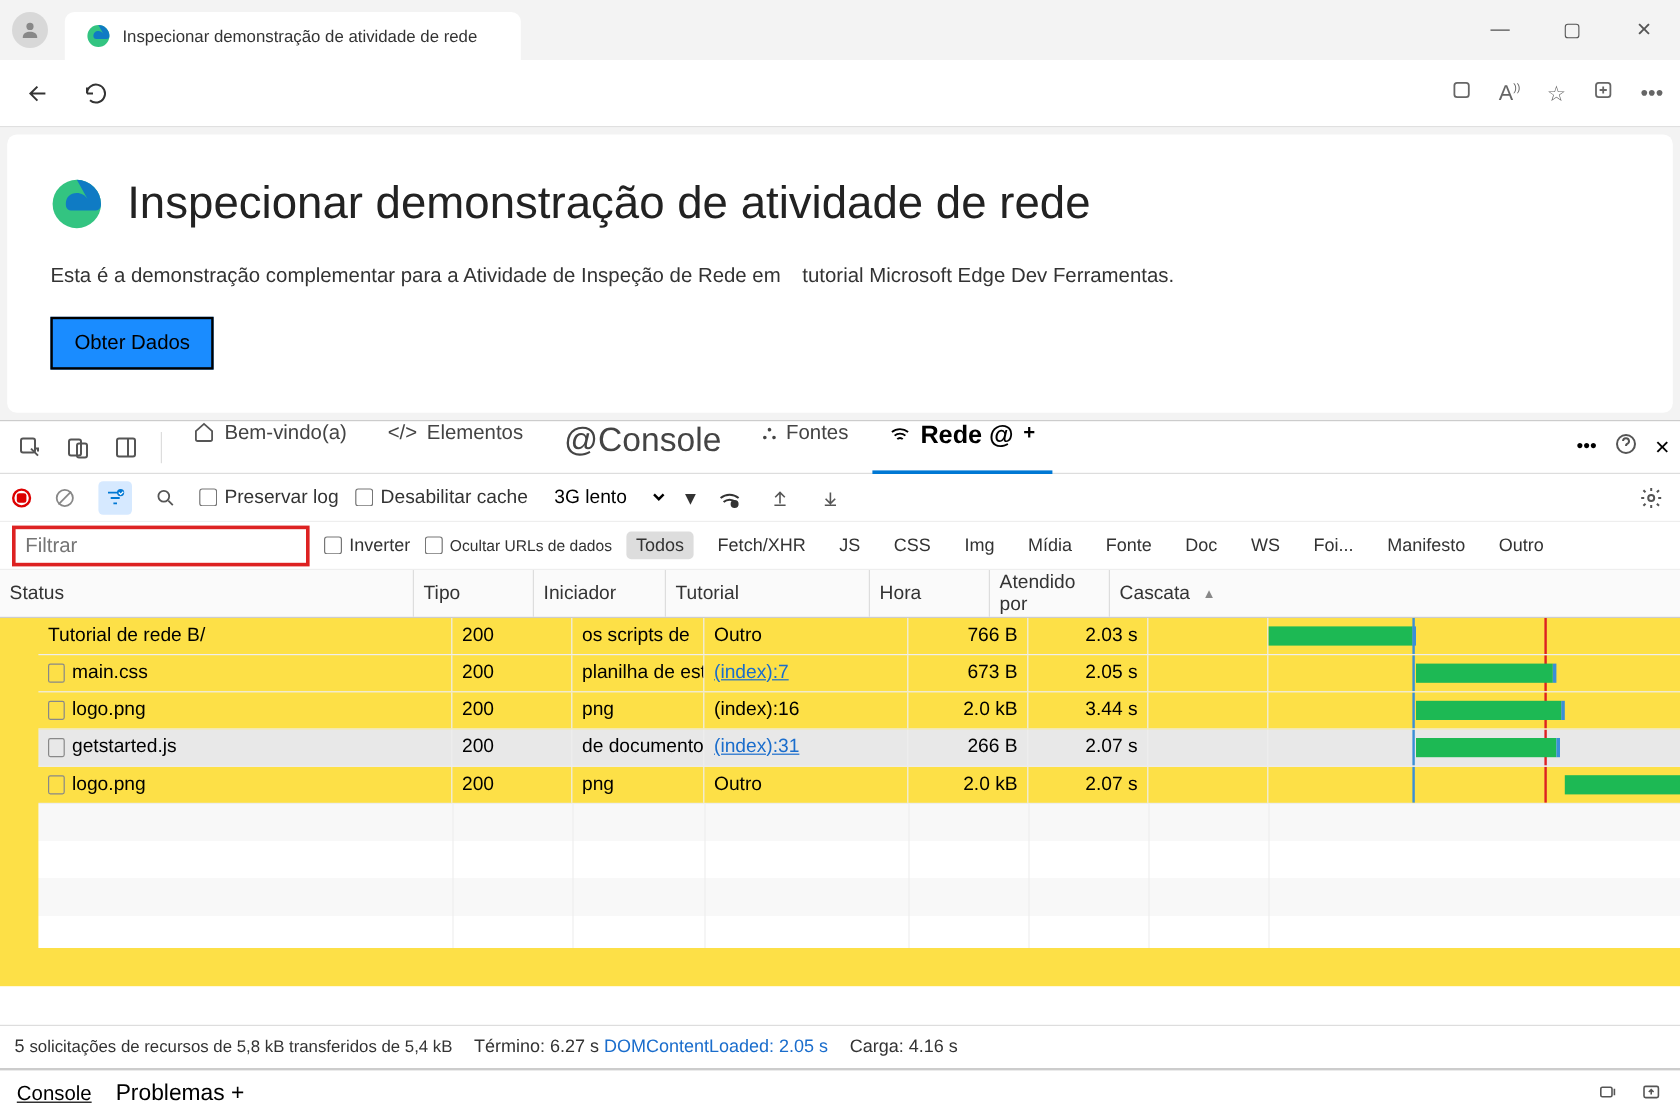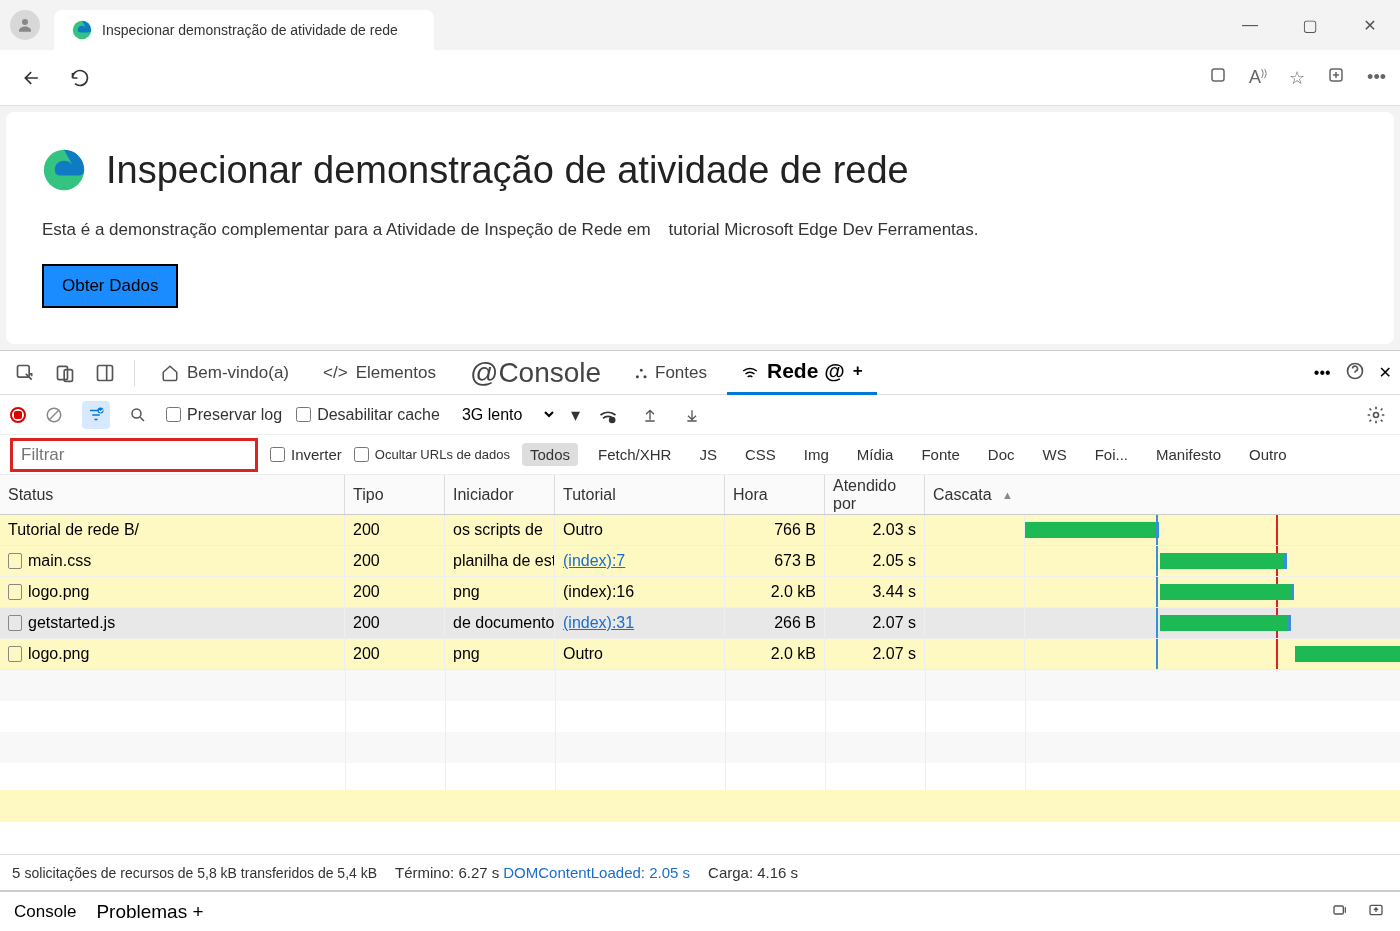--- a/index.html
+++ b/index.html
@@ -31,21 +31,21 @@
 .page-content h1 { font-size: 38px; font-weight: 400; color: #222; }
 .page-content p { font-size: 17px; color: #333; margin-top: 28px; }
 .page-content p .gap { display: inline-block; width: 18px; }
 .get-data-btn { margin-top: 24px; background: #1a8cff; border: 2px solid #000; padding: 10px 18px; font-size: 17px; cursor: pointer; }
 
 
 .devtools { background: #fff; border-top: 1px solid #ccc; display: flex; flex-direction: column; height: 582px; }
 .dt-tabs { display: flex; align-items: center; height: 44px; border-bottom: 1px solid #ddd; padding: 0 8px; gap: 6px; }
 .dt-tab-icon { width: 34px; height: 34px; display: flex; align-items: center; justify-content: center; color: #555; cursor: pointer; }
 .dt-sep { width: 1px; height: 26px; background: #ddd; margin: 0 6px; }
-.dt-tab { display: flex; align-items: center; gap: 8px; padding: 0 14px; height: 44px; font-size: 17px; color: #444; cursor: pointer; }
+.dt-tab { display: flex; align-items: flex-start; gap: 8px; padding: 0 14px; height: 44px; font-size: 17px; color: #444; cursor: pointer; }
 .dt-tab.active { border-bottom: 3px solid #0078d4; color: #000; font-weight: 600; }
 .dt-right { margin-left: auto; display: flex; gap: 14px; align-items: center; }
 
 .dt-toolbar { display: flex; align-items: center; height: 40px; padding: 0 10px; gap: 14px; border-bottom: 1px solid #eee; font-size: 16px; color: #333; }
 .record-btn { width: 16px; height: 16px; border: 2px solid #d00; border-radius: 50%; display: flex; align-items: center; justify-content: center; }
 .record-btn::after { content: ''; width: 8px; height: 8px; background: #d00; border-radius: 2px; }
 .tb-icon { width: 28px; height: 28px; display: flex; align-items: center; justify-content: center; color: #555; cursor: pointer; }
 .tb-icon.active { background: #d6e9ff; border-radius: 4px; color: #0078d4; }
 .chk { display: flex; align-items: center; gap: 6px; }
 .chk input { width: 15px; height: 15px; }
@@ -57,42 +57,42 @@
 .filter-pill { padding: 3px 8px; cursor: pointer; white-space: nowrap; }
 .filter-pill.active { background: #ddd; border-radius: 4px; }
 .filter-row2 { display: flex; align-items: center; height: 34px; padding: 0 10px; gap: 18px; font-size: 15px; color: #333; border-bottom: 1px solid #ddd; }
 
 .net-table { flex: 1; overflow: hidden; display: flex; flex-direction: column; }
 .net-head, .net-row { display: grid; grid-template-columns: 345px 100px 110px 170px 100px 100px 100px 1fr; align-items: center; font-size: 16px; }
 .net-head { height: 40px; border-bottom: 1px solid #ccc; background: #fafafa; color: #333; }
 .net-head > div { padding: 0 8px; border-right: 1px solid #ddd; height: 100%; display: flex; align-items: center; }
 .net-head > div:last-child { border-right: none; position: relative; }
 .sort-arrow { position: absolute; right: 12px; color: #888; font-size: 11px; }
-.net-body { flex: 1; position: relative; background: #fef9c3; }
+.net-body { flex: 1; position: relative; background: #fde047; padding-left: 32px; }
 .net-row { height: 31px; border-bottom: 1px solid #eee; }
 .net-row > div { padding: 0 8px; border-right: 1px solid #eee; height: 100%; display: flex; align-items: center; overflow: hidden; white-space: nowrap; }
 .net-row > div:last-child { border-right: none; padding: 0; }
 .net-row.sel { background: #e8e8e8; }
 .col-size, .col-time { justify-content: flex-end; }
 .name-cell { gap: 6px; }
 .file-icon { width: 14px; height: 16px; border: 1px solid #888; border-radius: 2px; flex-shrink: 0; display: flex; align-items: center; justify-content: center; font-size: 9px; }
 .initiator-link { color: #1a6dcc; text-decoration: underline; cursor: pointer; }
 .waterfall-cell { position: relative; height: 100%; }
 .wf-bar { position: absolute; height: 16px; top: 7px; background: #1db954; }
 .wf-tail { position: absolute; height: 16px; top: 7px; width: 3px; background: #3a8fd8; }
 .wf-line-blue { position: absolute; top: 0; bottom: 0; width: 2px; background: #3a8fd8; }
 .wf-line-red { position: absolute; top: 0; bottom: 0; width: 2px; background: #d22; }
 .empty-rows { height: 120px; background: repeating-linear-gradient(#f8f8f8, #f8f8f8 31px, #fff 31px, #fff 62px); position: relative; }
 .empty-rows .grid-v { position: absolute; top: 0; bottom: 0; width: 1px; background: #eee; }
 
 .net-summary { height: 36px; display: flex; align-items: center; gap: 18px; padding: 0 12px; font-size: 15px; color: #333; border-top: 1px solid #ddd; margin-top: 32px; }
 .net-summary .dcl { color: #1a6dcc; }
 
 .drawer { height: 42px; border-top: 2px solid #ccc; display: flex; align-items: center; padding: 0 14px; gap: 20px; font-size: 17px; }
-.drawer .console-tab { }
+.drawer .console-tab { text-decoration: underline; }
 .drawer-right { margin-left: auto; display: flex; gap: 16px; }
 </style>
 </head>
 <body>
 
 <div class="browser-top">
   <div class="profile-circle">
     <svg viewBox="0 0 24 24">
         <circle cx="12" cy="8" r="4"></circle>
         <path d="M4 20c0-4 4-6 8-6s8 2 8 6v1H4z"></path>

